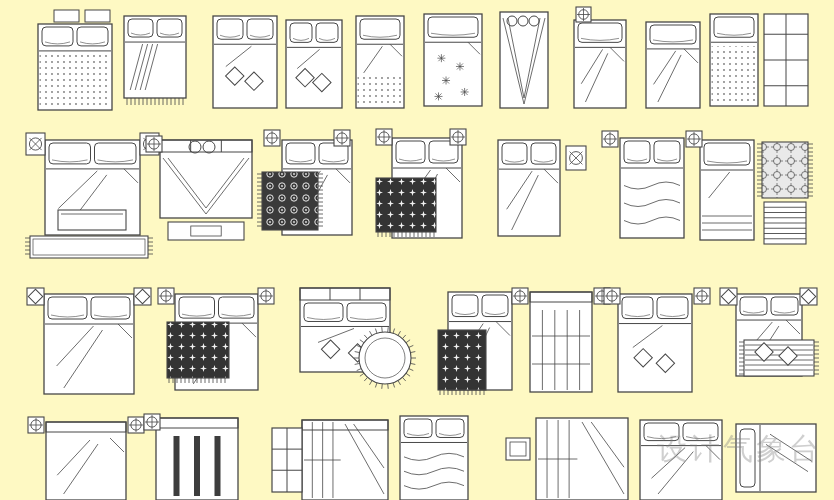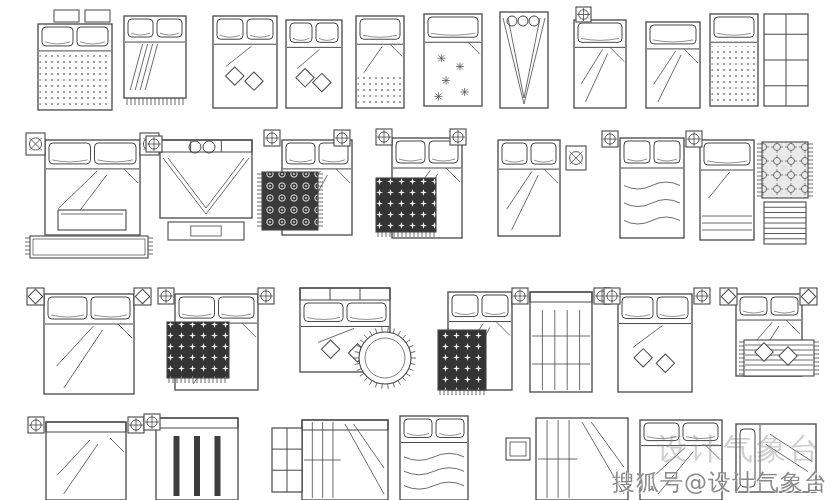--- a/index.html
+++ b/index.html
@@ -18,21 +18,21 @@
   .wm-main{
     position:absolute;right:6px;bottom:2px;
     font-size:23px;letter-spacing:1px;
     color:#8a8a8a;text-shadow:1px 1px 0 rgba(255,255,255,0.85);
     white-space:nowrap;pointer-events:none;
   }
 </style>
 </head>
 <body>
 
-<div class="stage" style="background: #ffffff;">
+<div class="stage" style="background: #fef9c3;">
   <svg id="scene" width="834" height="500" viewBox="0 0 834 500">
     <defs>
       <pattern id="pat-dots" width="6" height="6" patternUnits="userSpaceOnUse">
         <circle cx="2" cy="2" r="0.9" fill="#777"></circle>
       </pattern>
       <pattern id="pat-stars" width="11" height="11" patternUnits="userSpaceOnUse">
         <rect width="11" height="11" fill="#343434"></rect>
         <path d="M5.5 2 L6.3 4.7 L9 5.5 L6.3 6.3 L5.5 9 L4.7 6.3 L2 5.5 L4.7 4.7 Z" fill="#f2f2f2"></path>
       </pattern>
       <pattern id="pat-paisley" width="12" height="12" patternUnits="userSpaceOnUse">
@@ -748,14 +748,13 @@
           <line x1="272" y1="449.12" x2="302" y2="449.12" stroke="#474747" stroke-width="1" fill="none"></line>
           <line x1="272" y1="470.24" x2="302" y2="470.24" stroke="#474747" stroke-width="1" fill="none"></line>
         </g>
         <g>
           <rect x="506" y="438" width="24" height="22" fill="#fff" stroke="#474747" stroke-width="1.1"></rect>
           <rect x="510" y="442" width="16" height="14" fill="none" stroke="#474747" stroke-width="0.8"></rect>
         </g>
       </g>
   </svg>
   <div class="wm-faint">设计气象台</div>
-  <div class="wm-main">搜狐号@设计气象台</div>
 </div>
 
 </body></html>

